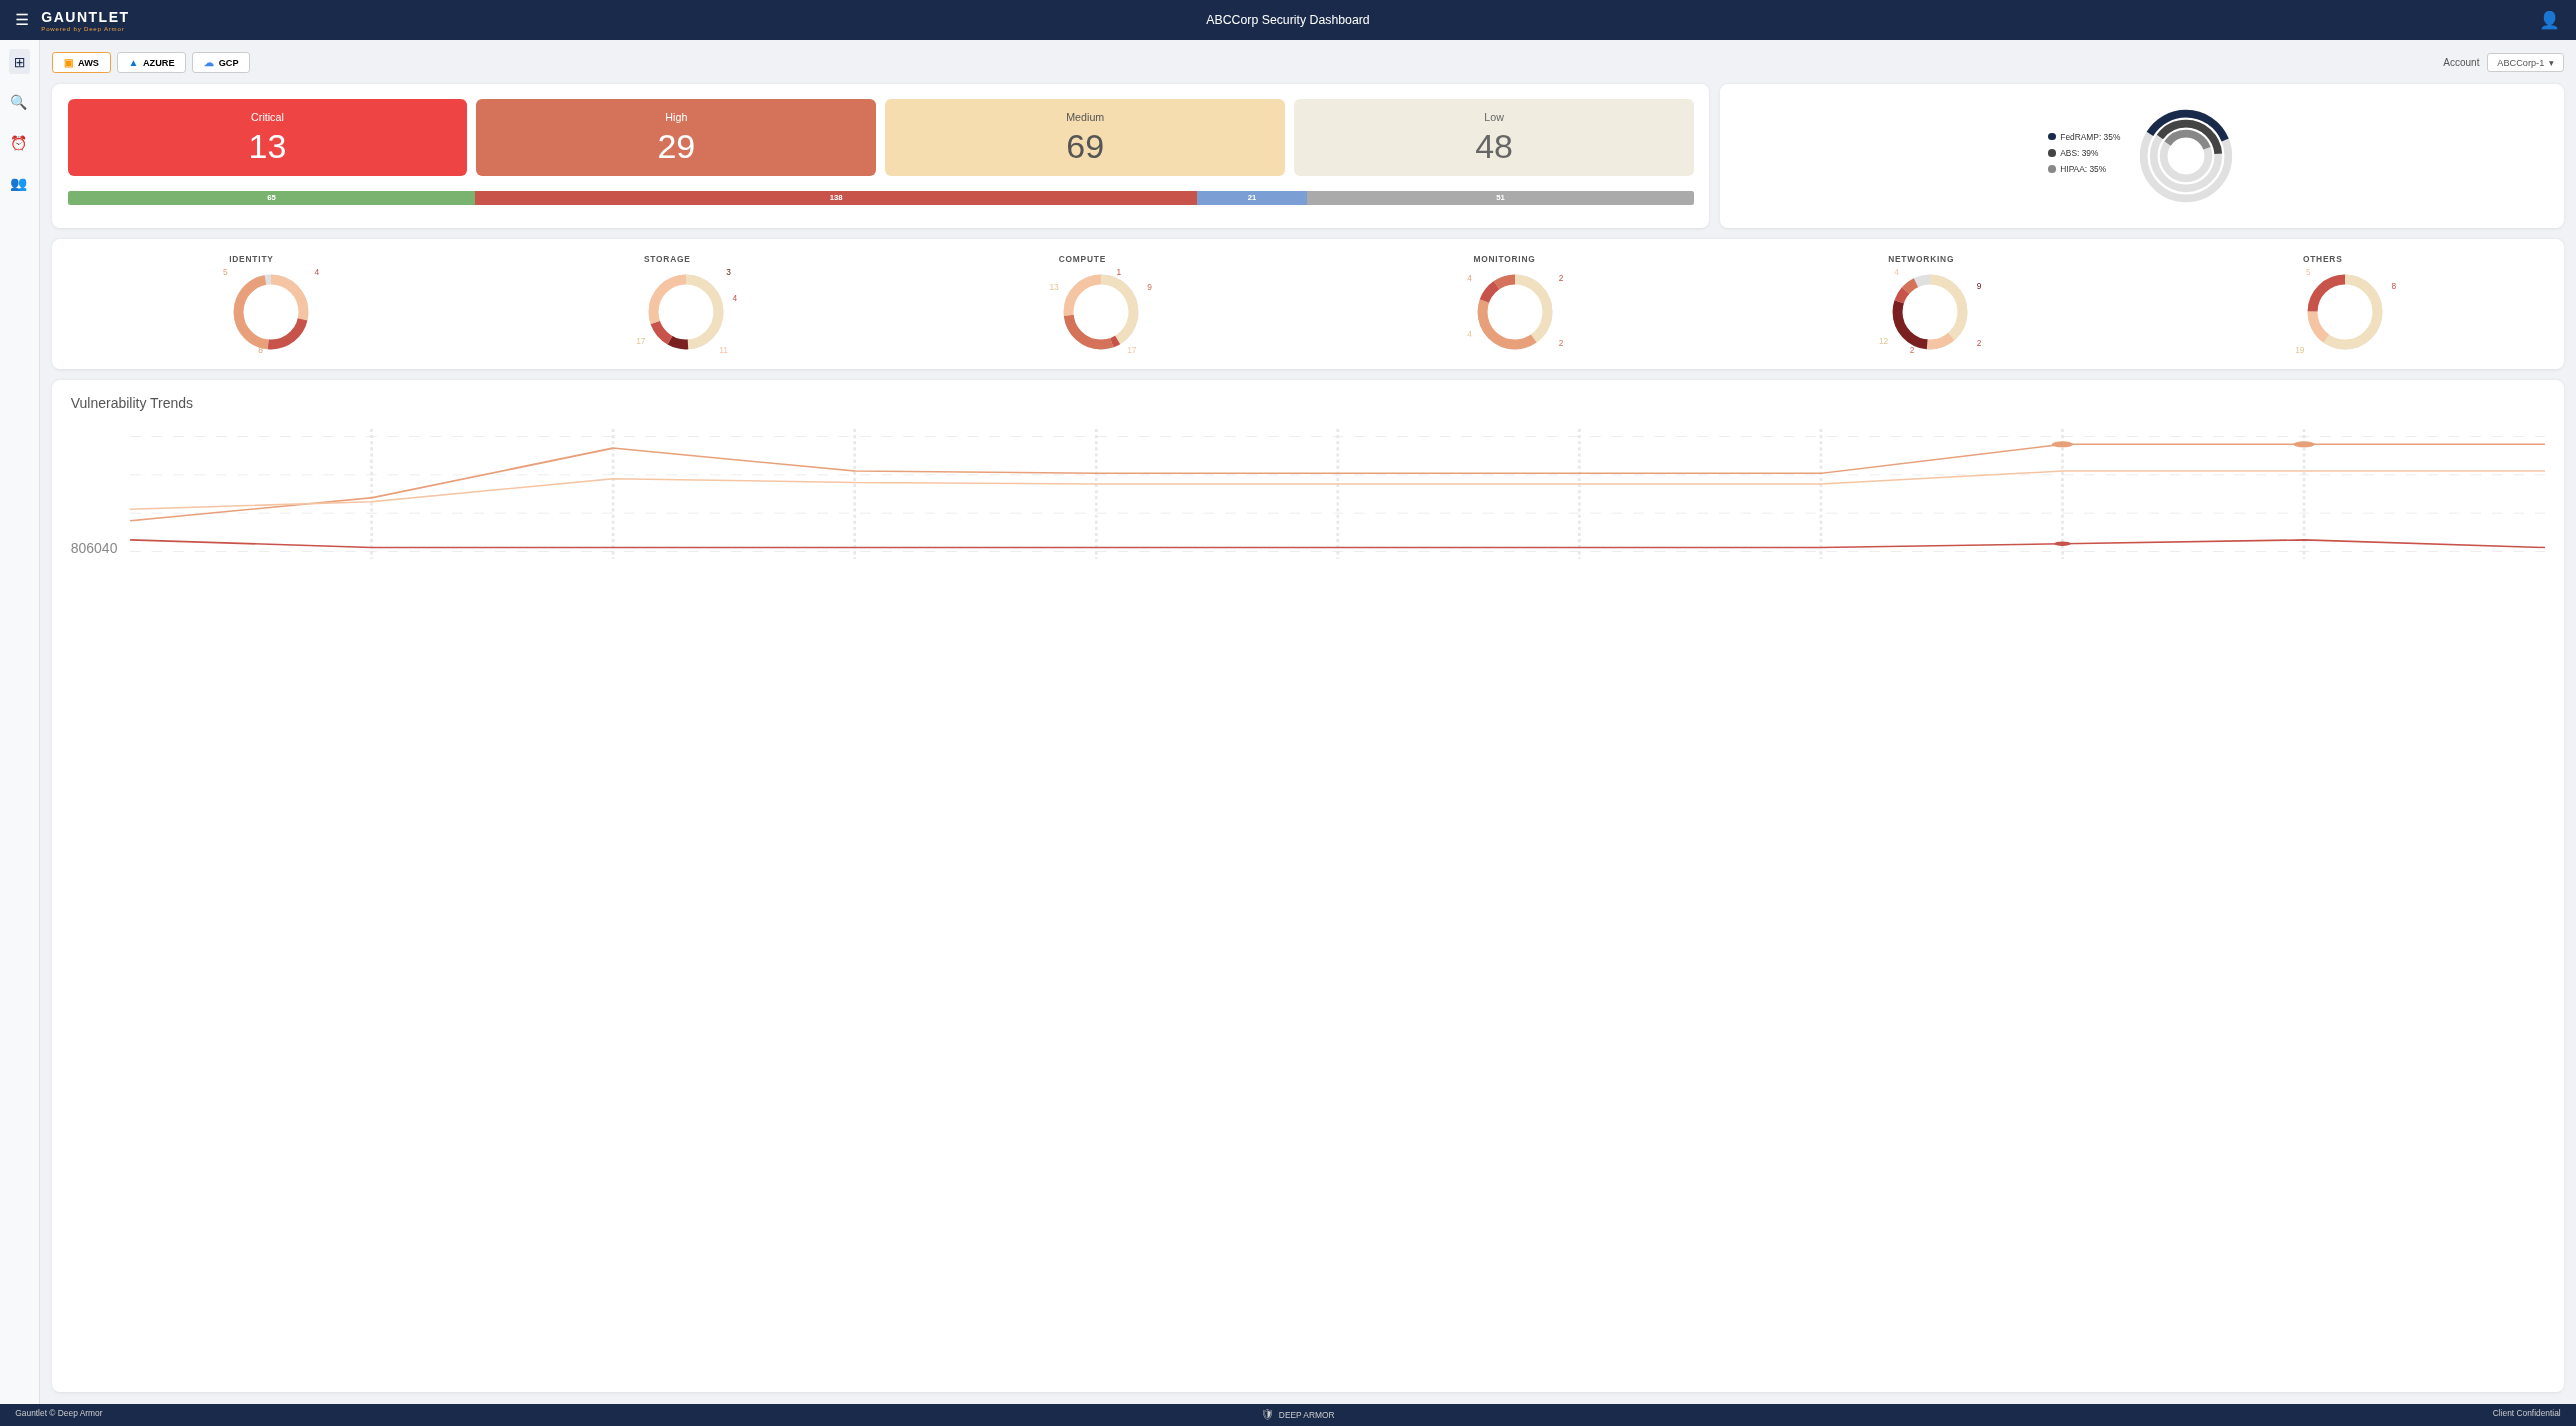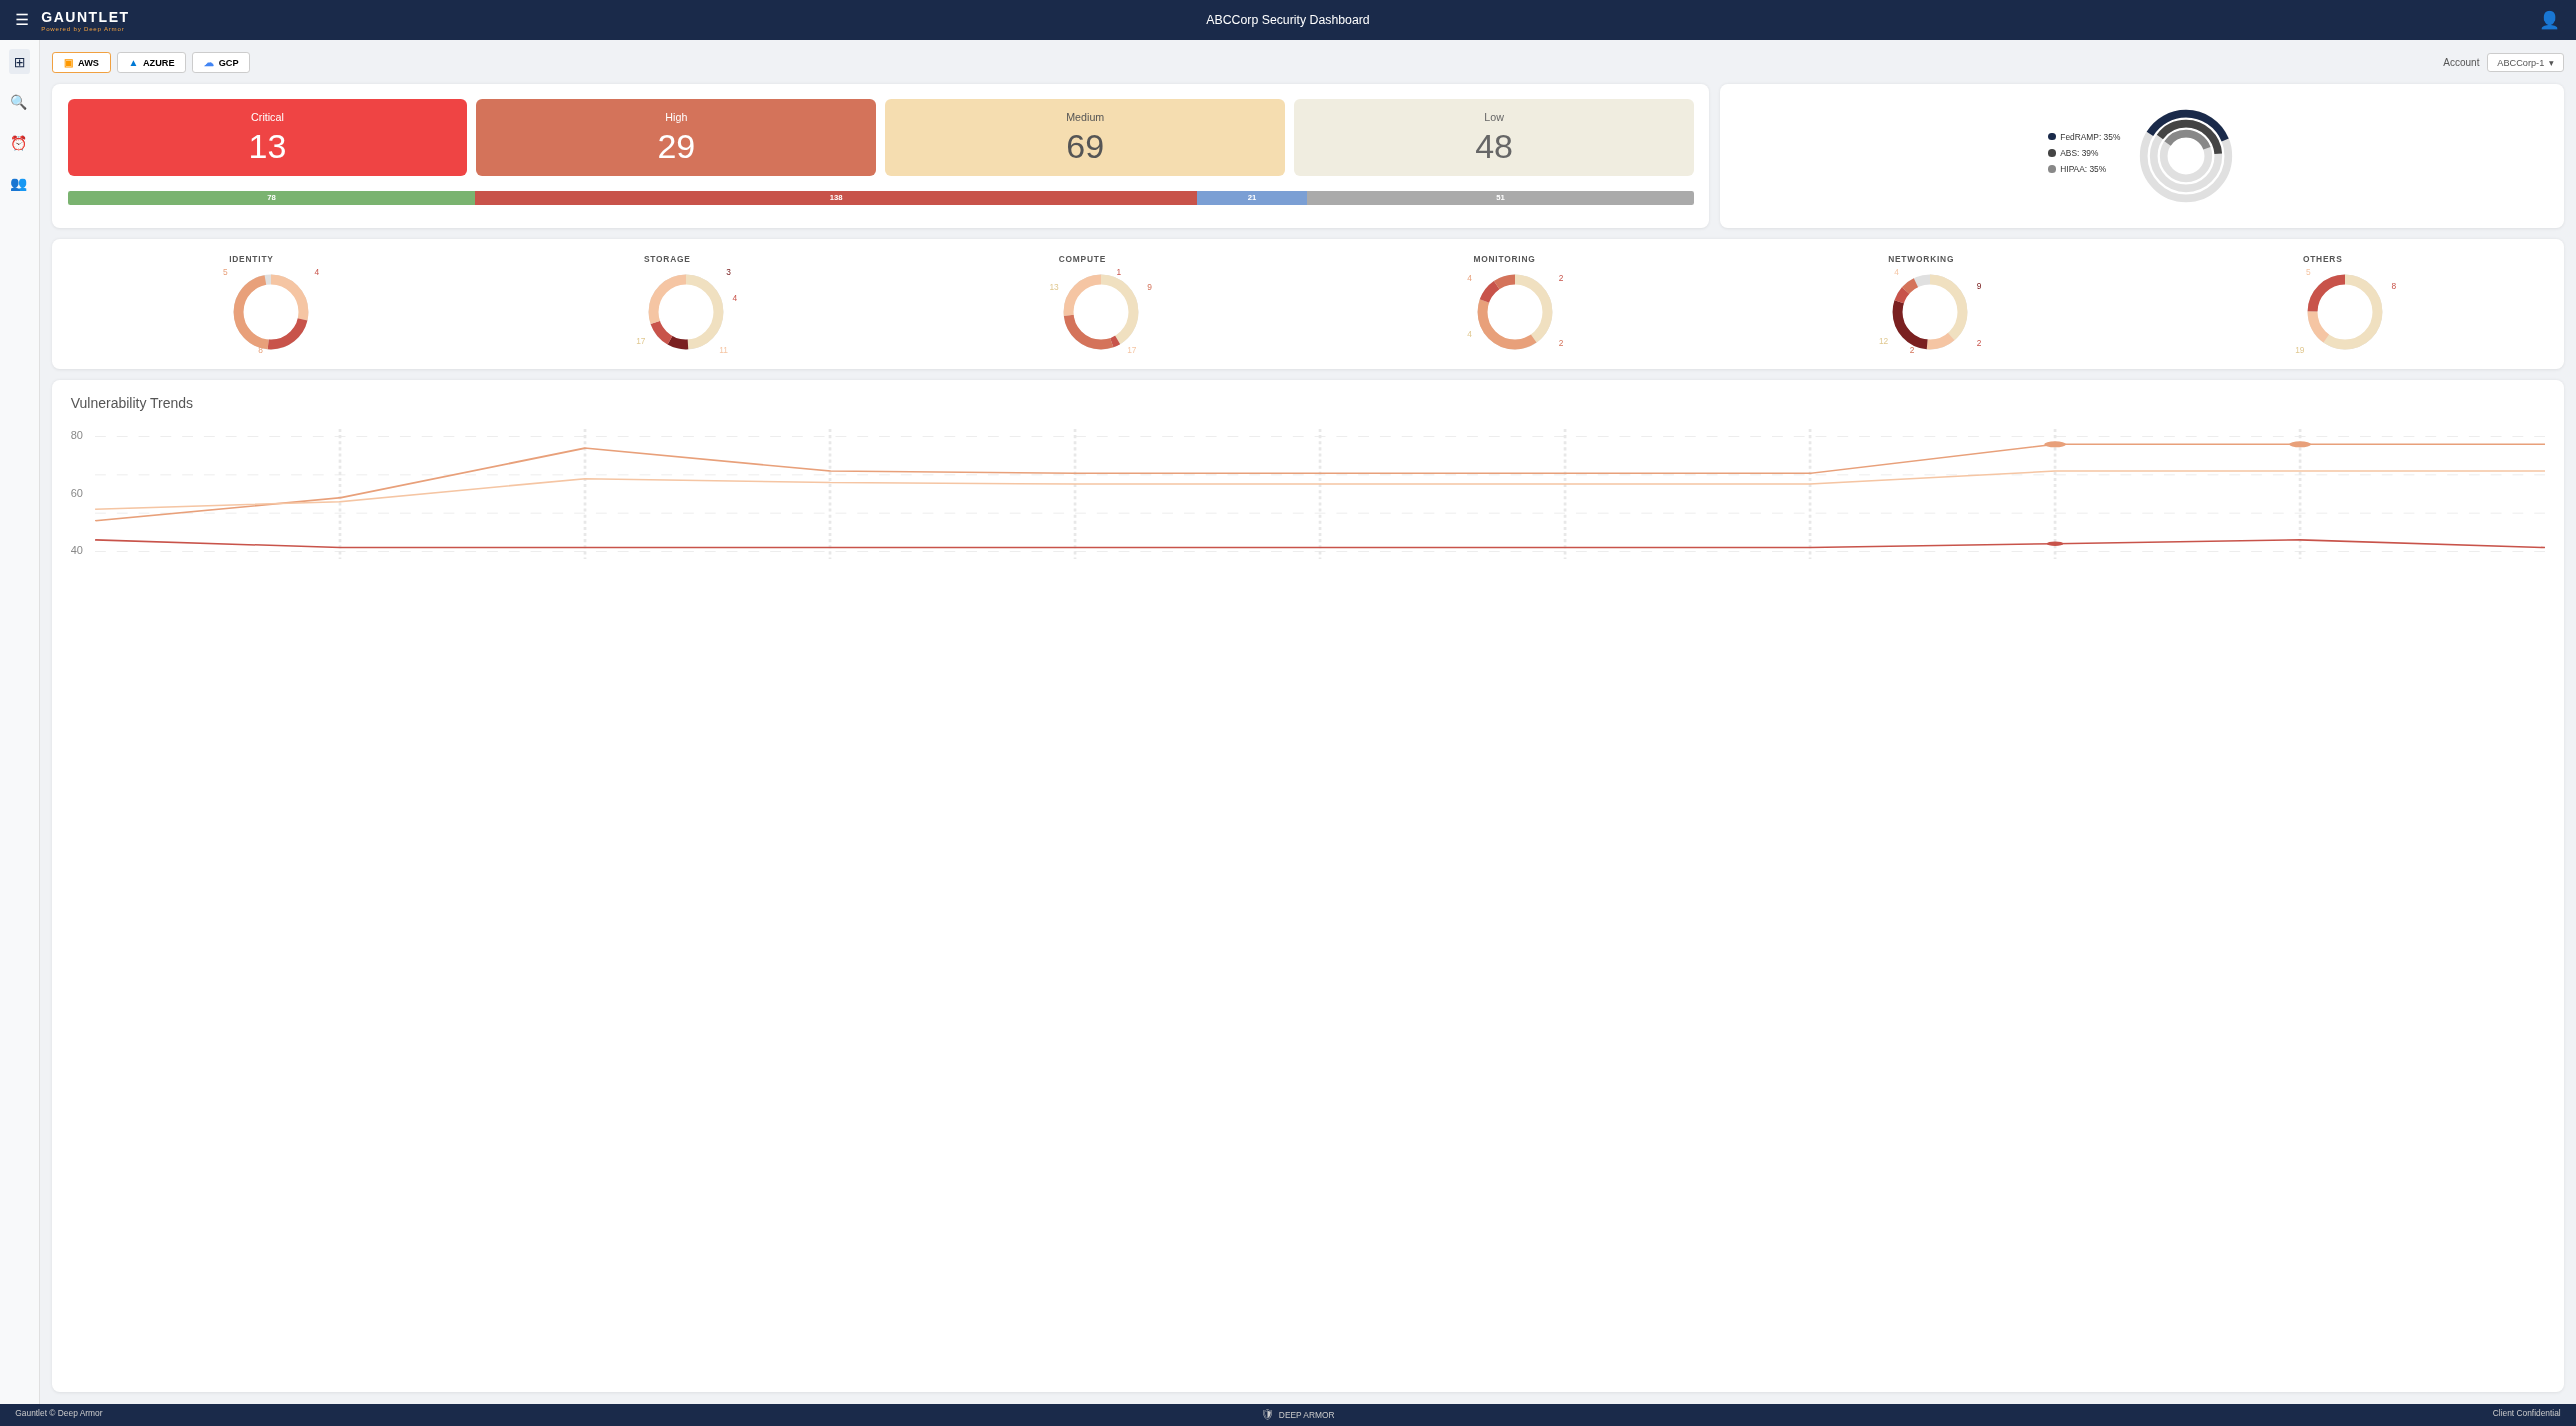--- a/index.html
+++ b/index.html
@@ -216,21 +216,21 @@
             <span class="severity-count">69</span>
           </div>
           <div class="severity-card low">
             <span class="severity-label">Low</span>
             <span class="severity-count">48</span>
           </div>
         </div>
 
         <div class="progress-bar-container">
           <div class="progress-bar">
-            <div class="pb-segment-label pb-pass" style="width:25.1%">78</div>
+            <div class="pb-segment-label pb-pass" style="width:25.1%">65</div>
             <div class="pb-segment-label pb-fail" style="width:44.4%">138</div>
             <div class="pb-segment-label pb-cannot" style="width:6.8%">21</div>
             <div class="pb-segment-label pb-na" style="width:23.8%">51</div>
           </div>
         </div>
       </div>
 
       <div class="compliance-panel">
         <div class="compliance-legend">
           <div class="compliance-legend-item">
@@ -372,21 +372,21 @@
           <span style="position:absolute;top:10.7px;right:-9.2px;font-size:8.4px;color:#c8534a;">8</span>
           <span style="position:absolute;bottom:-1.5px;left:-7.7px;font-size:8.4px;color:#e0c890;">19</span>
         </div>
       </div>
 
     </div>
 
     <div class="trend-panel">
       <div class="trend-title">Vulnerability Trends</div>
       <div style="display:flex;gap:7.7px;height:130px;">
-        <div style="display:flex;flex-direction:column;justify-content:space-between;align-items:flex-end;padding-right:4.6px;font-size:11px;color:#888;padding-bottom:3.1px;">
+        <div style="display:flex;flex-direction:row;justify-content:space-between;align-items:flex-end;padding-right:4.6px;font-size:14px;color:#888;padding-bottom:3.1px;">
           <span>80</span>
           <span>60</span>
           <span>40</span>
         </div>
         <div style="flex:1;position:relative;">
           <svg width="100%" height="100%" viewBox="0 0 900 170" preserveAspectRatio="none">
 
             <line x1="0" y1="10" x2="900" y2="10" stroke="#e8e8e8" stroke-width="1" stroke-dasharray="4,4"></line>
             <line x1="0" y1="60" x2="900" y2="60" stroke="#e8e8e8" stroke-width="1" stroke-dasharray="4,4"></line>
             <line x1="0" y1="110" x2="900" y2="110" stroke="#e8e8e8" stroke-width="1" stroke-dasharray="4,4"></line>

